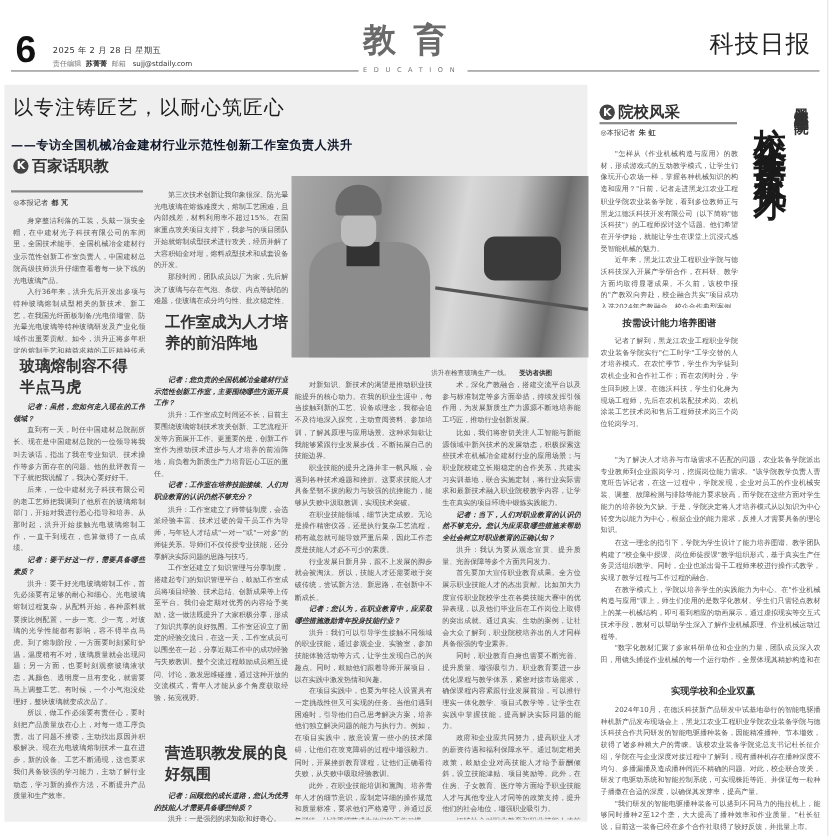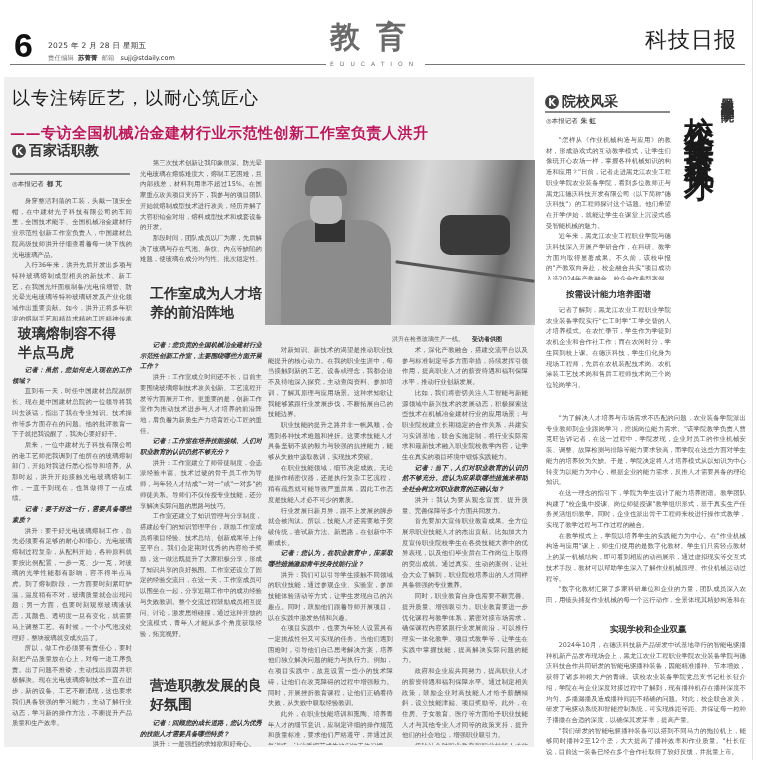--- a/index.html
+++ b/index.html
@@ -15,21 +15,21 @@
   .section-title { position: absolute; left: 330px; top: 22px; font-size: 30px; font-weight: bold; color: #6a6a6a; letter-spacing: 16px; line-height: 30px; }
   .section-en { position: absolute; left: 330px; top: 60px; font-size: 6px; color: #777; letter-spacing: 6px; }
   .rule-left { position: absolute; left: 10px; top: 64px; width: 316px; height: 1px; background: #777; }
   .rule-right { position: absolute; left: 425px; top: 64px; width: 320px; height: 1px; background: #777; }
   .paper-logo { position: absolute; left: 645px; top: 25px; font-family: "DejaVu Serif", serif; font-size: 22px; color: #222; letter-spacing: 1px; }
   .outer-border-right { position: absolute; left: 752px; top: 0; width: 1px; height: 760px; background: #e4e4e4; }
 
   
   .feature { position: absolute; left: 4px; top: 77px; width: 530px; height: 670px; background: #efefef; }
   .headline { position: absolute; left: 12px; top: 86px; font-size: 18px; font-weight: normal; color: #1a1a1a; letter-spacing: 1px; }
-  .subhead { position: absolute; left: 10px; top: 124px; font-family: "DejaVu Serif", serif; font-size: 15px; font-weight: bold; color: #be185d; letter-spacing: 0.5px; }
+  .subhead { position: absolute; left: 10px; top: 124px; font-family: "DejaVu Serif", serif; font-size: 11px; font-weight: bold; color: #0f172a; letter-spacing: 0.5px; }
 
   .col-label { position: absolute; font-size: 14px; font-weight: bold; color: #333; display: flex; align-items: center; gap: 3px; }
   .k-badge { display: inline-flex; width: 14px; height: 14px; border-radius: 50%; background: #444; color: #fff; font-size: 10px; font-weight: bold; align-items: center; justify-content: center; }
   .label-rule { position: absolute; height: 2px; background: #888; }
   .byline { position: absolute; font-size: 6.5px; color: #444; }
   .byline b { font-weight: bold; margin-left: 3px; }
 
   .col { position: absolute; font-size: 6.4px; line-height: 10.7px; color: #555; text-align: justify; overflow: hidden; }
   .col p { text-indent: 2em; }
   .col p.q { text-indent: 2em; font-style: italic; font-weight: bold; color: #333; }
@@ -91,21 +91,21 @@
 <div class="col" style="left:12px;top:365px;width:120px;height:380px;">
   <p class="q">记者：虽然，您如何走入现在的工作领域？</p>
   <p>直到有一天，时任中国建材总院副所长、现在是中国建材总院的一位领导将我叫去谈话，指出了我在专业知识、技术操作等多方面存在的问题。他的批评教育一下子就把我说醒了，我决心要好好干。</p>
   <p>后来，一位中建材光子科技有限公司的老工艺师把我调到了他所在的玻璃熔制部门，开始对我进行悉心指导和培养。从那时起，洪升开始接触光电玻璃熔制工作，一直干到现在，也算做得了一点成绩。</p>
   <p class="q">记者：要干好这一行，需要具备哪些素质？</p>
   <p>洪升：要干好光电玻璃熔制工作，首先必须要有足够的耐心和细心。光电玻璃熔制过程复杂，从配料开始，各种原料就要按比例配置，一步一克、少一克，对玻璃的光学性能都有影响，容不得半点马虎。到了熔制阶段，一方面要时刻紧盯炉温，温度稍有不对，玻璃质量就会出现问题；另一方面，也要时刻观察玻璃液状态，其颜色、透明度一旦有变化，就需要马上调整工艺。有时候，一个小气泡没处理好，整块玻璃就变成次品了。</p>
   <p>所以，做工作必须要有责任心，要时刻把产品质量放在心上，对每一道工序负责。出了问题不推诿，主动找出原因并积极解决。现在光电玻璃熔制技术一直在进步，新的设备、工艺不断涌现，这也要求我们具备较强的学习能力，主动了解行业动态，学习新的操作方法，不断提升产品质量和生产效率。</p>
 
 </div>
 
-<div class="col" style="left:140px;top:158px;width:122px;height:106px;">
+<div class="col" style="left:140px;top:172px;width:122px;height:106px;">
   <p>第三次技术创新让我印象很深。防光晕光电玻璃在熔炼难度大，熔制工艺困难，且内部残差，材料利用率不超过15%。在国家重点攻关项目支持下，我参与的项目团队开始就熔制成型技术进行攻关，经历并解了大容积铂金对坩，熔料成型技术和成套设备的开发。</p>
   <p>那段时间，团队成员以厂为家，先后解决了玻璃与存在气泡、条纹、内点等缺陷的难题，使玻璃在成分均匀性、批次稳定性、生产效率等指标方面大幅提升，为我国防光晕光电玻璃批量生产、走出国门提供了坚强保障。</p>
 </div>
 <div class="sec-head" style="left:150px;top:284px;width:115px;">工作室成为人才培养的前沿阵地</div>
 <div class="col" style="left:140px;top:340px;width:122px;height:300px;">
   <p class="q">记者：您负责的全国机械冶金建材行业示范性创新工作室，主要围绕哪些方面开展工作？</p>
   <p>洪升：工作室成立时间还不长，目前主要围绕玻璃熔制技术攻关创新、工艺流程开发等方面展开工作。更重要的是，创新工作室作为推动技术进步与人才培养的前沿阵地，肩负着为新质生产力培育匠心工匠的重任。</p>
   <p class="q">记者：工作室在培养技能接续、人们对职业教育的认识仍然不够充分？</p>
   <p>洪升：工作室建立了师带徒制度，会选派经验丰富、技术过硬的骨干员工作为导师，与年轻人才结成"一对一"或"一对多"的师徒关系。导师们不仅传授专业技能，还分享解决实际问题的思路与技巧。</p>
   <p>工作室还建立了知识管理与分享制度，搭建起专门的知识管理平台，鼓励工作室成员将项目经验、技术总结、创新成果等上传至平台。我们会定期对优秀的内容给予奖励，这一做法既提升了大家积极分享，形成了知识共享的良好氛围。工作室还设立了固定的经验交流日，在这一天，工作室成员可以围坐在一起，分享近期工作中的成功经验与失败教训。整个交流过程鼓励成员相互提问、讨论，激发思维碰撞，通过这种开放的交流模式，青年人才能从多个角度获取经验，拓宽视野。</p>
@@ -136,21 +136,21 @@
   <p>在职业技能领域，细节决定成败。无论是操作精密仪器，还是执行复杂工艺流程，稍有疏忽就可能导致严重后果，因此工作态度是技能人才必不可少的素质。</p>
   <p>行业发展日新月异，跟不上发展的脚步就会被淘汰。所以，技能人才还需要敢于突破传统，尝试新方法、新思路，在创新中不断成长。</p>
   <p class="q">记者：您认为，在职业教育中，应采取哪些措施激励青年投身技能行业？</p>
   <p>洪升：我们可以引导学生接触不同领域的职业技能，通过参观企业、实验室，参加技能体验活动等方式，让学生发现自己的兴趣点。同时，鼓励他们跟着导师开展项目，以在实践中激发热情和兴趣。</p>
   <p>在项目实践中，也要为年轻人设置具有一定挑战性但又可实现的任务。当他们遇到困难时，引导他们自己思考解决方案，培养他们独立解决问题的能力与执行力。例如，在项目实践中，故意设置一些小的技术障碍，让他们在攻克障碍的过程中增强毅力。同时，开展挫折教育课程，让他们正确看待失败，从失败中吸取经验教训。</p>
   <p>此外，在职业技能培训和熏陶、培养青年人才的细节意识，应制定详细的操作规范和质量标准，要求他们严格遵守，并通过反复训练，让注重细节成为他们的工作习惯。</p>
 
 </div>
 
 <div class="col" style="left:402px;top:345px;width:126px;height:400px;">
-  <p>术，深化产教融合，搭建交流平台以及参与标准制定等多方面举措，持续发挥引领作用，提高职业人才的薪资待遇和福利保障水平，推动行业创新发展。</p>
+  <p>术，深化产教融合，搭建交流平台以及参与标准制定等多方面举措，持续发挥引领作用，为发展新质生产力源源不断地培养能工巧匠，推动行业创新发展。</p>
   <p>比如，我们将密切关注人工智能与新能源领域中新兴技术的发展动态，积极探索这些技术在机械冶金建材行业的应用场景；与职业院校建立长期稳定的合作关系，共建实习实训基地，联合实施定制，将行业实际需求和最新技术融入职业院校教学内容，让学生在真实的项目环境中锻炼实践能力。</p>
   <p class="q">记者：当下，人们对职业教育的认识仍然不够充分。您认为应采取哪些措施来帮助全社会树立对职业教育的正确认知？</p>
   <p>洪升：我认为要从观念宣贯、提升质量、完善保障等多个方面共同发力。</p>
   <p>首先要加大宣传职业教育成果。全方位展示职业技能人才的杰出贡献。比如加大力度宣传职业院校学生在各类技能大赛中的优异表现，以及他们毕业后在工作岗位上取得的突出成就。通过真实、生动的案例，让社会大众了解到，职业院校培养出的人才同样具备很强的专业素养。</p>
   <p>同时，职业教育自身也需要不断完善、提升质量、增强吸引力。职业教育要进一步优化课程与教学体系，紧密对接市场需求，确保课程内容紧跟行业发展前沿，可以推行理实一体化教学、项目式教学等，让学生在实践中掌握技能，提高解决实际问题的能力。</p>
   <p>政府和企业应共同努力，提高职业人才的薪资待遇和福利保障水平。通过制定相关政策，鼓励企业对高技能人才给予薪酬倾斜，设立技能津贴、项目奖励等。此外，在住房、子女教育、医疗等方面给予职业技能人才与其他专业人才同等的政策支持，提升他们的社会地位，增强职业吸引力。</p>
   <p>扭转社会对职业教育和职业技能人才的偏见是一项长期而艰巨的任务，只有社会各界共同努力，才能营造出有利于职业教育发展和职业人才成长的良好社会氛围。</p>
 </div>
 
 <div class="col-label right-label">

